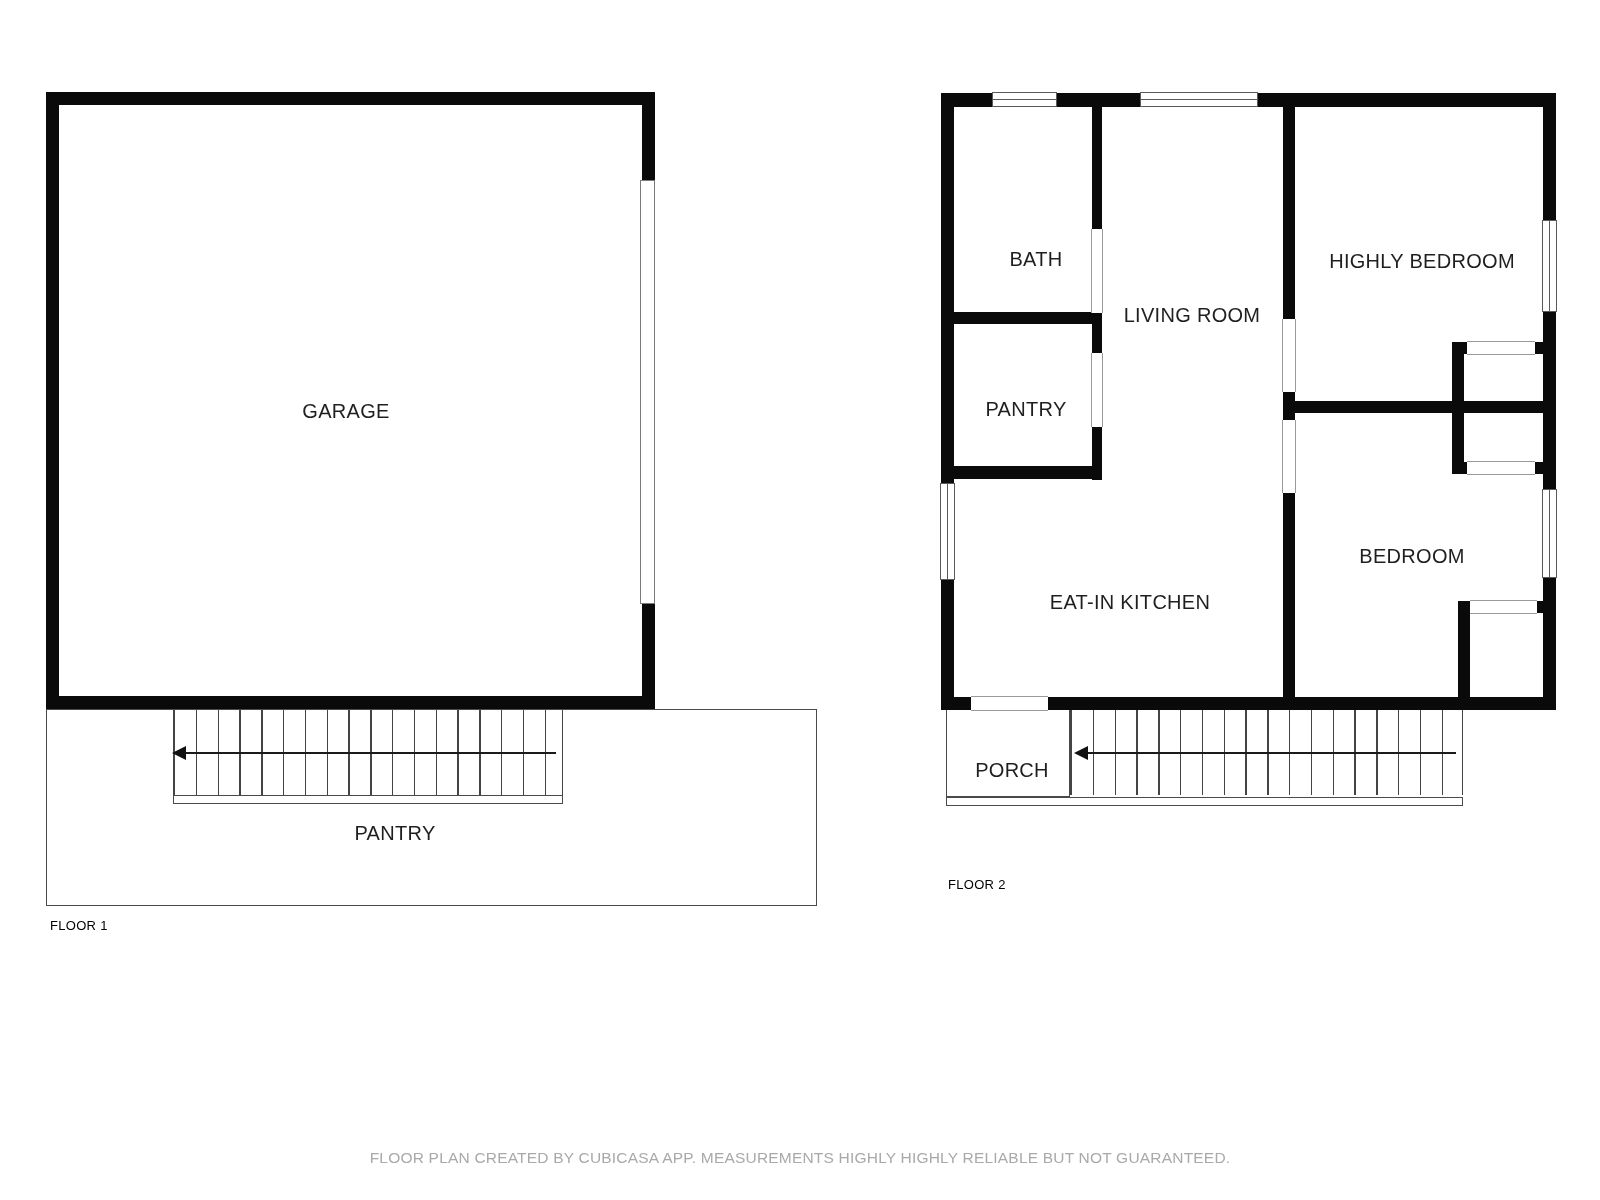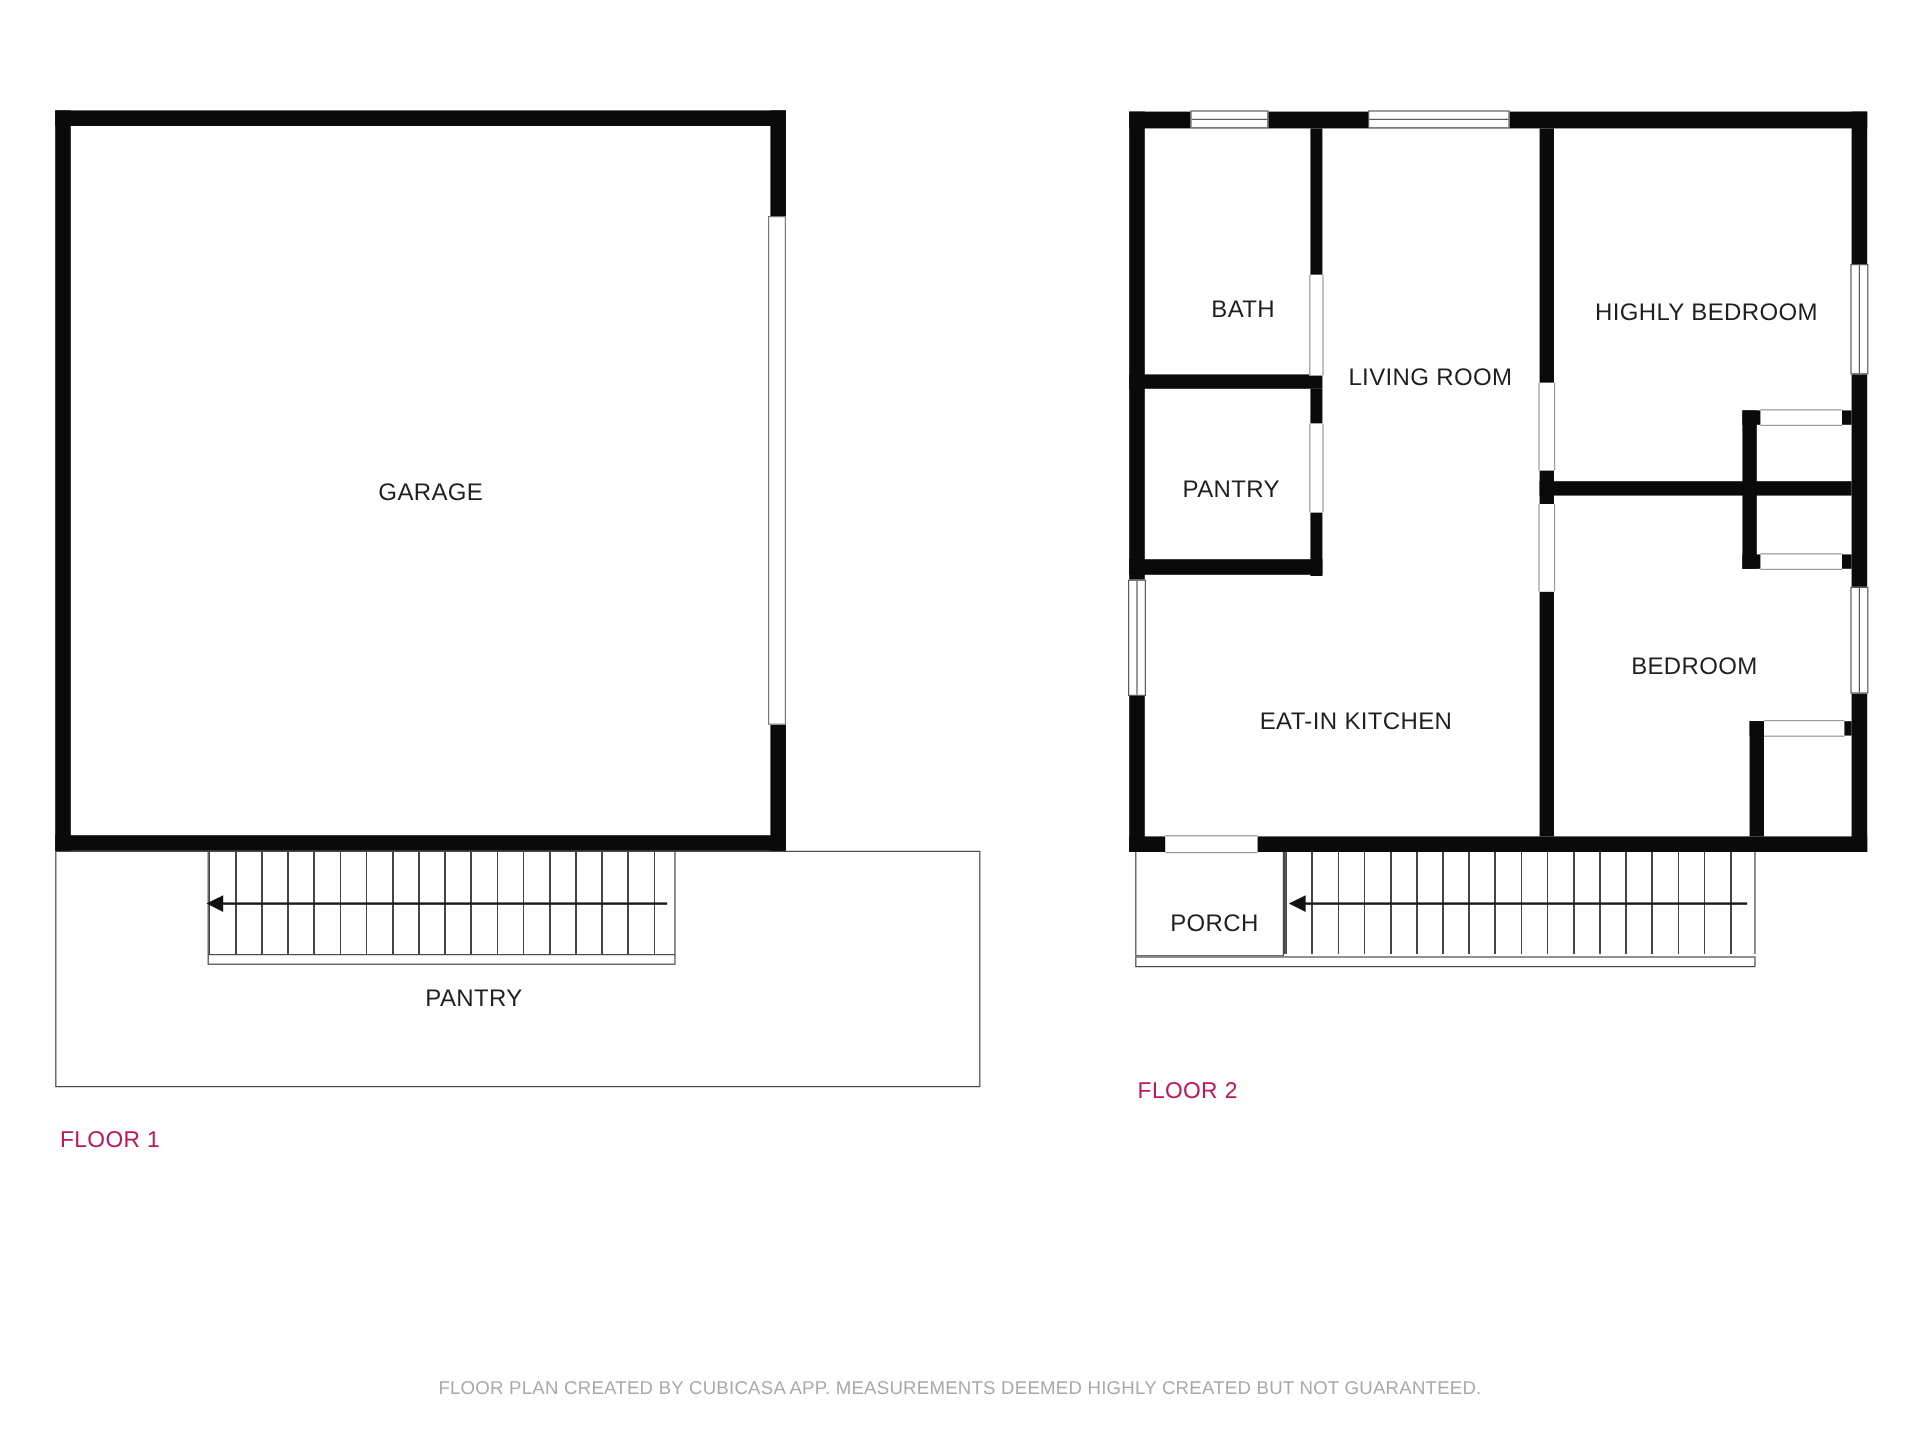--- a/index.html
+++ b/index.html
@@ -15,21 +15,21 @@
   .outline{position:absolute;background:#ffffff;border:1.5px solid #4a4a4a;box-sizing:border-box;z-index:1;}
   .stairs{position:absolute;box-sizing:border-box;z-index:1;
           background-image:repeating-linear-gradient(to right,#444 0px,#444 1.4px,transparent 1.4px,transparent 21.8px);
           border-right:1.4px solid #444;border-left:1.4px solid #444;}
   .stair-band{position:absolute;background:#ffffff;border:1.4px solid #4a4a4a;box-sizing:border-box;z-index:1;}
   .arrow-line{position:absolute;height:1.5px;background:#1a1a1a;z-index:4;}
   .arrow-head{position:absolute;width:0;height:0;border-top:7px solid transparent;border-bottom:7px solid transparent;border-right:14px solid #111;z-index:4;}
   .room-label{position:absolute;transform:translate(-50%,-50%);white-space:nowrap;
               font-size:20px;letter-spacing:0.3px;color:#1f1f1f;z-index:5;}
   .floor-label{position:absolute;transform:translate(0,-50%);white-space:nowrap;
-               font-size:19px;letter-spacing:0.3px;color:#be185d;z-index:5;margin-top:26px;}
+               font-size:13px;letter-spacing:0.3px;color:#000000;z-index:5;}
   .watermark{position:absolute;white-space:nowrap;font-size:26px;color:#b2b2b2;letter-spacing:0.5px;z-index:6;}
   .footer{position:absolute;left:0;right:0;text-align:center;font-size:15.5px;letter-spacing:0.2px;color:#a9a9a9;z-index:5;}
 </style>
 </head>
 <body>
 
 <div id="canvas">
 
   <div>
 
@@ -41,21 +41,21 @@
     <div class="wall" style="left:642px;top:92px;width:13px;height:88px;"></div>
     <div class="wall" style="left:642px;top:604px;width:13px;height:105px;"></div>
 
     <div class="garage-door" style="left:640px;top:180px;width:15px;height:424px;"></div>
 
     <div class="stairs" style="left:173px;top:710px;width:390px;height:85px;"></div>
     <div class="stair-band" style="left:173px;top:795px;width:390px;height:9px;"></div>
     <div class="arrow-line" style="left:185px;top:752px;width:371px;"></div>
     <div class="arrow-head" style="left:172px;top:746px;"></div>
 
-    <div class="room-label" style="left:346px;top:411px;margin-left:13px;">GARAGE</div>
+    <div class="room-label" style="left:346px;top:411px;">GARAGE</div>
     <div class="room-label" style="left:395px;top:833px;">PANTRY</div>
     <div class="floor-label" style="left:50px;top:925px;">FLOOR 1</div>
   </div>
 
   <div>
 
     <div class="outline" style="left:946px;top:709px;width:124px;height:88px;"></div>
 
     <div class="wall" style="left:941px;top:93px;width:615px;height:14px;"></div>
     <div class="wall" style="left:941px;top:93px;width:13px;height:617px;"></div>
@@ -102,15 +102,15 @@
     <div class="room-label" style="left:1036px;top:259px;">BATH</div>
     <div class="room-label" style="left:1026px;top:409px;">PANTRY</div>
     <div class="room-label" style="left:1192px;top:315px;">LIVING ROOM</div>
     <div class="room-label" style="left:1422px;top:261px;">HIGHLY BEDROOM</div>
     <div class="room-label" style="left:1130px;top:602px;">EAT-IN KITCHEN</div>
     <div class="room-label" style="left:1412px;top:556px;">BEDROOM</div>
     <div class="room-label" style="left:1012px;top:770px;">PORCH</div>
     <div class="floor-label" style="left:948px;top:884px;">FLOOR 2</div>
   </div>
 
-  <div class="footer" style="top:1149px;">FLOOR PLAN CREATED BY CUBICASA APP. MEASUREMENTS DEEMED HIGHLY CREATED BUT NOT GUARANTEED.</div>
+  <div class="footer" style="top:1149px;">FLOOR PLAN CREATED BY CUBICASA APP. MEASUREMENTS HIGHLY HIGHLY RELIABLE BUT NOT GUARANTEED.</div>
 
 </div>
 
 </body></html>

